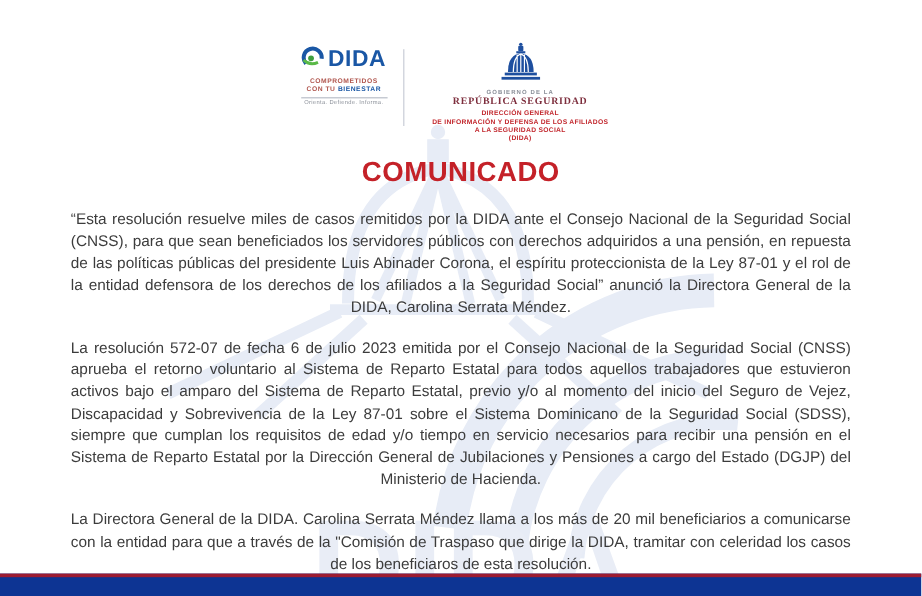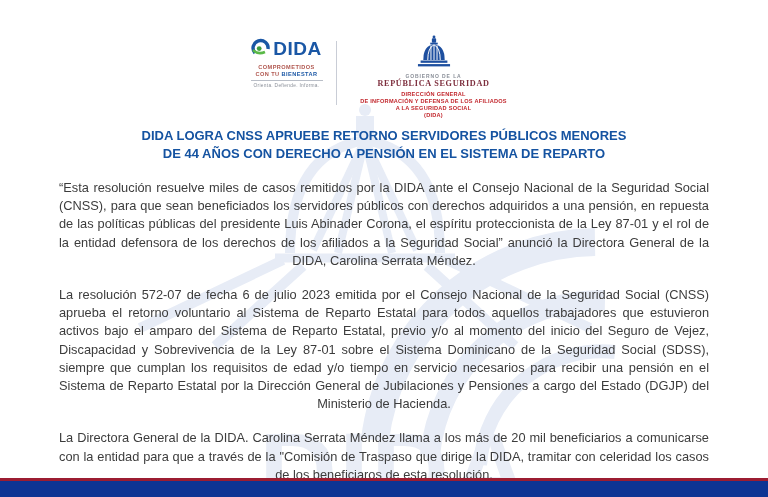--- a/index.html
+++ b/index.html
@@ -109,21 +109,21 @@
         <div class="gov-line2">REPÚBLICA SEGURIDAD</div>
         <div class="dept">
           <div>DIRECCIÓN GENERAL</div>
           <div>DE INFORMACIÓN Y DEFENSA DE LOS AFILIADOS</div>
           <div>A LA SEGURIDAD SOCIAL</div>
           <div>(DIDA)</div>
         </div>
       </div>
     </div>
 
-    <div class="subtitle">DIDA LOGRA CNSS APRUEBE RETORNO SERVIDORES PÚBLICOS MENORES DE 44 AÑOS CON DERECHO A PENSIÓN EN EL SISTEMA DE REPARTO</div>
+    <div class="title">COMUNICADO</div>
 
     <div class="body-text">
       <p>“Esta resolución resuelve miles de casos remitidos por la DIDA ante el Consejo Nacional de la Seguridad Social (CNSS), para que sean beneficiados los servidores públicos con derechos adquiridos a una pensión, en repuesta de las políticas públicas del presidente Luis Abinader Corona, el espíritu proteccionista de la Ley 87-01 y el rol de la entidad defensora de los derechos de los afiliados a la Seguridad Social” anunció la Directora General de la DIDA, Carolina Serrata Méndez.</p>
       <p>La resolución 572-07 de fecha 6 de julio 2023 emitida por el Consejo Nacional de la Seguridad Social (CNSS) aprueba el retorno voluntario al Sistema de Reparto Estatal para todos aquellos trabajadores que estuvieron activos bajo el amparo del Sistema de Reparto Estatal, previo y/o al momento del inicio del Seguro de Vejez, Discapacidad y Sobrevivencia de la Ley 87-01 sobre el Sistema Dominicano de la Seguridad Social (SDSS), siempre que cumplan los requisitos de edad y/o tiempo en servicio necesarios para recibir una pensión en el Sistema de Reparto Estatal por la Dirección General de Jubilaciones y Pensiones a cargo del Estado (DGJP) del Ministerio de Hacienda.</p>
       <p>La Directora General de la DIDA. Carolina Serrata Méndez llama a los más de 20 mil beneficiarios a comunicarse con la entidad para que a través de la "Comisión de Traspaso que dirige la DIDA, tramitar con celeridad los casos de los beneficiaros de esta resolución.</p>
     </div>
 
   </div>
 
   <div class="footer-bar"></div>

